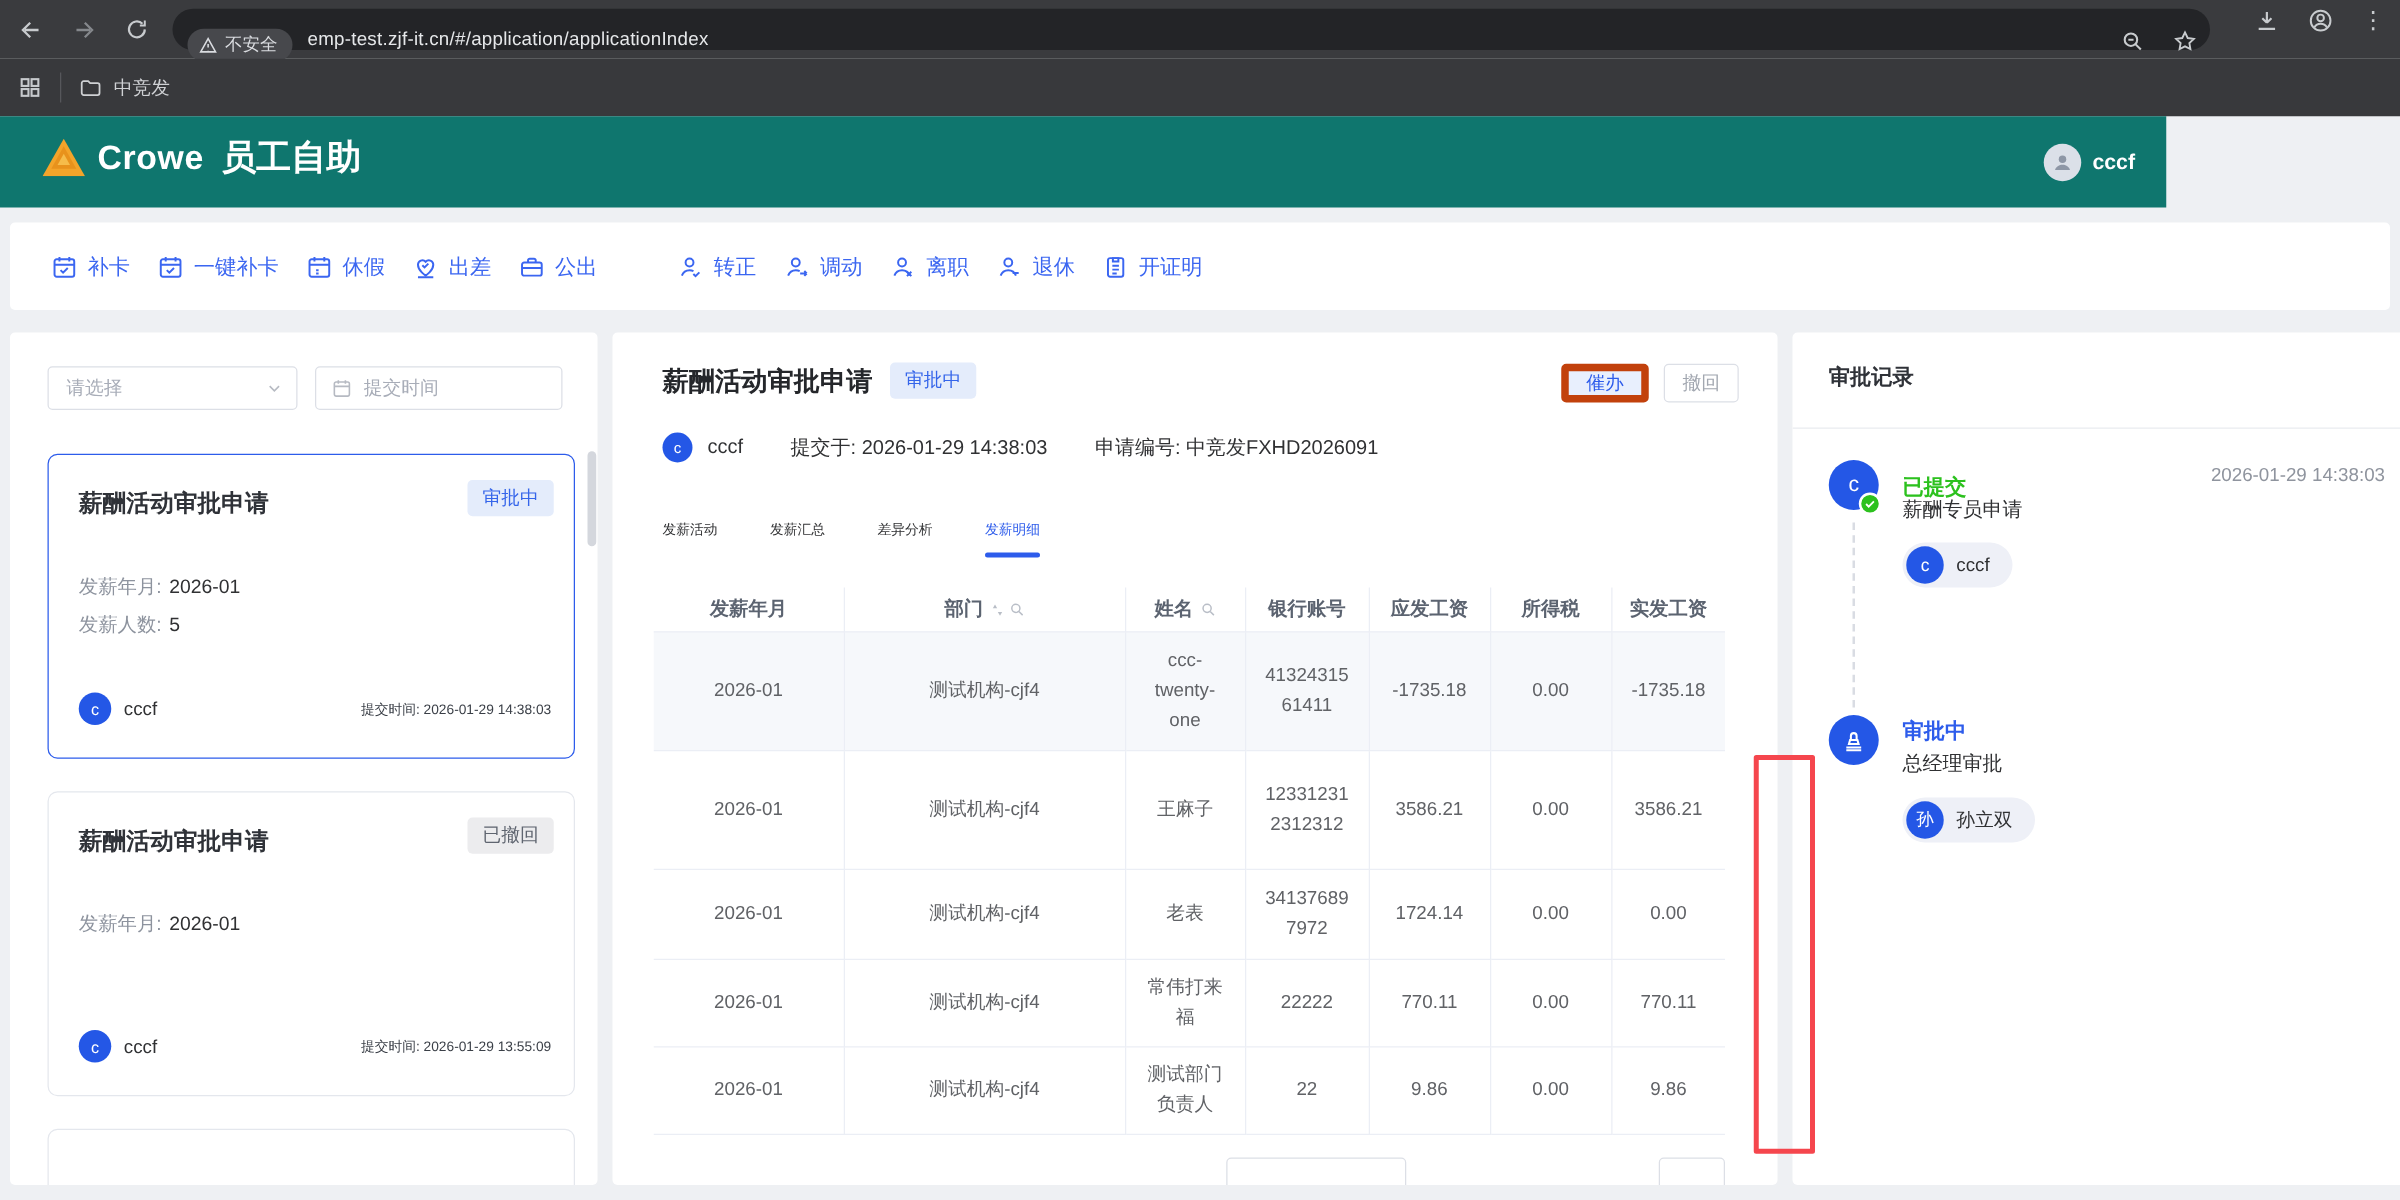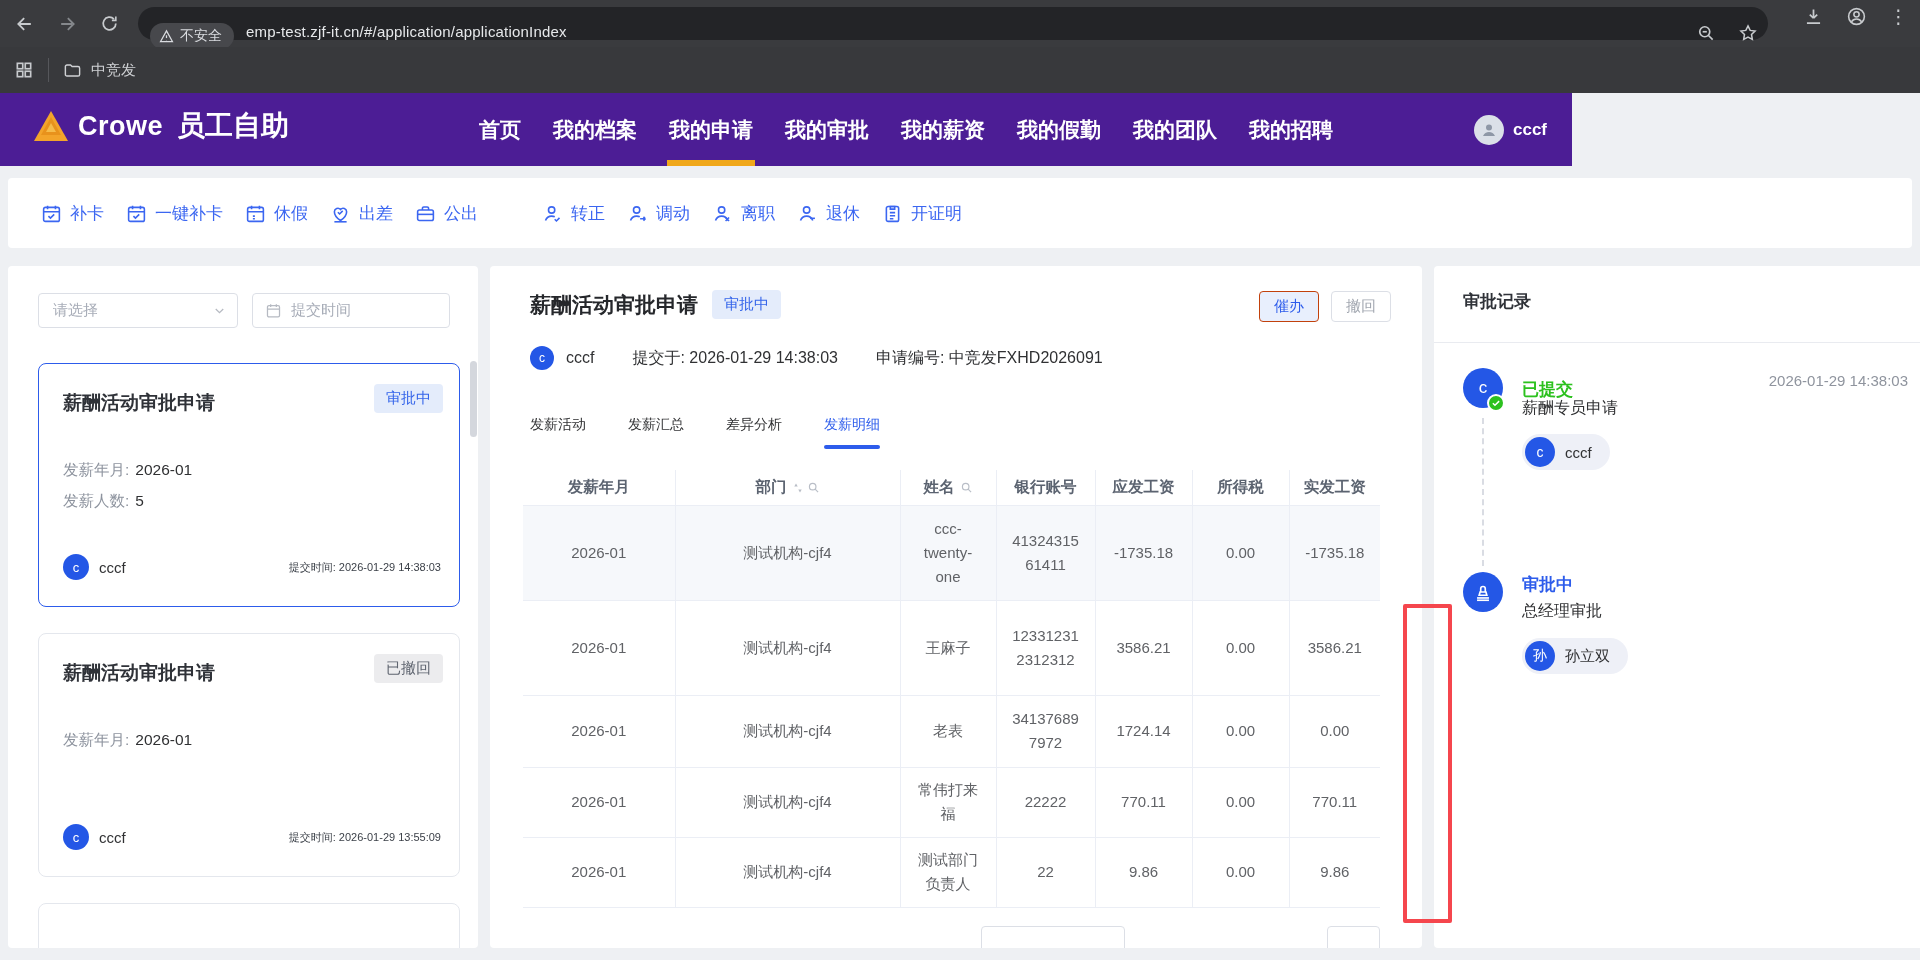--- a/index.html
+++ b/index.html
@@ -17,21 +17,21 @@
   .omni-right{ position:absolute; right:10px; display:flex; align-items:center; gap:22px; color:#c8cbce; }
   .win-icons{ position:absolute; right:12px; top:6px; display:flex; align-items:center; gap:22px; color:#c8cbce; }
   .kebab{ font-size:19px; line-height:1; color:#c8cbce; }
 
   
   .bookmarks{ position:absolute; left:0; top:47px; width:1920px; height:46px; background:#38393c; display:flex; align-items:center; }
   .bm-sep{ width:1px; height:24px; background:#56575b; margin:0 14px; }
   .bm-folder{ display:flex; align-items:center; gap:9px; color:#cfd1d4; font-size:15px; cursor:pointer; }
 
   
-  .appheader{ position:absolute; left:0; top:93px; width:1572px; height:73px; background:#4c1d95; }
+  .appheader{ position:absolute; left:0; top:93px; width:1733px; height:73px; background:#0f766e; }
   .brand{ position:absolute; left:34px; top:14px; display:flex; align-items:center; gap:10px; }
   .brand-name{ color:#fff; font-size:27px; font-weight:700; letter-spacing:.5px; }
   .brand-app{ color:#fff; font-size:28px; font-weight:700; margin-left:4px; }
   .mainnav{ position:absolute; left:479px; top:0; height:73px; display:flex; align-items:center; gap:32px; }
   .mainnav .nav-item{ position:relative; height:73px; display:flex; align-items:center; color:#fff; font-size:21px; font-weight:600; cursor:pointer; white-space:nowrap; }
   .mainnav .nav-item.active::after{ content:""; position:absolute; left:-2px; right:-2px; bottom:0; height:6px; background:#f0a81b; }
   .hdr-user{ position:absolute; right:25px; top:0; height:73px; display:flex; align-items:center; gap:9px; cursor:pointer; }
   .hdr-avatar{ width:30px; height:30px; border-radius:50%; background:#dbe0e8; color:#8e97a6; display:flex; align-items:center; justify-content:center; }
   .hdr-username{ color:#fff; font-size:17px; font-weight:700; }
 
@@ -64,27 +64,27 @@
   .av{ border-radius:50%; background:#2457e6; color:#fff; display:flex; align-items:center; justify-content:center; flex:0 0 auto; }
   .av26{ width:26px; height:26px; font-size:13px; }
   .card-foot .submit{ margin-left:auto; color:#3a3f47; font-size:11px; }
   .side-scroll{ position:absolute; left:462px; top:95px; width:7px; height:76px; background:#d4d7dd; border-radius:4px; }
 
   
   .mp-titlerow{ position:absolute; left:40px; top:24px; display:flex; align-items:center; gap:14px; }
   .mp-title{ font-size:21px; font-weight:700; color:#25272b; }
   .mp-buttons{ position:absolute; right:31px; top:25px; display:flex; gap:12px; }
   .btn{ height:31px; padding:0 14px; font-size:15px; border-radius:4px; display:flex; align-items:center; cursor:pointer; }
-  .btn.urge{ background:#e8effd; border:1px solid #c2410c; color:#2d5ceb; }
+  .btn.urge{ background:#e8effd; border:6px solid #c2410c; color:#2d5ceb; }
   .btn.withdraw{ background:#fff; border:1px solid #dcdfe6; color:#a2a7b0; }
   .mp-subrow{ position:absolute; left:40px; top:80px; display:flex; align-items:center; gap:12px; font-size:16px; color:#303133; }
   .av24{ width:24px; height:24px; font-size:12px; }
   .mp-subrow .gap{ width:14px; }
   .tabs{ position:absolute; left:40px; top:150px; display:flex; gap:42px; }
-  .tab{ font-size:14px; color:#303133; padding-bottom:15px; cursor:pointer; position:relative; white-space:nowrap; }
+  .tab{ font-size:11px; color:#303133; padding-bottom:15px; cursor:pointer; position:relative; white-space:nowrap; }
   .tab.active{ color:#2d5ceb; }
   .tab.active::after{ content:""; position:absolute; left:0; right:0; bottom:0; height:4px; background:#2d5ceb; border-radius:2px; }
   table.detail{ position:absolute; left:33px; top:204px; width:857px; border-collapse:collapse; table-layout:fixed; }
   table.detail th, table.detail td{ border:1px solid #ebeef5; text-align:center; font-weight:400; }
   table.detail thead th{ height:35px; color:#5b6370; font-size:15.5px; font-weight:700; border-top:none; }
   table.detail td{ color:#606266; font-size:15px; padding:8px 15px; word-break:break-word; overflow-wrap:break-word; line-height:24px; }
   table.detail td.num{ padding:8px 6px; }
   table.detail td.acct{ word-break:break-all; }
   table.detail tr.striped td{ background:#f6f8fb; }
   table.detail th:first-child, table.detail td:first-child{ border-left:none; }
@@ -207,30 +207,20 @@
   <div class="brand">
     <span class="icon">
         <svg width="34" height="30" viewBox="0 0 34 30">
           <polygon points="17,0 34,30 0,30" fill="#f3a42a"></polygon>
           <polygon points="17,6 27,24 7,24" fill="#e8921c"></polygon>
           <polygon points="17,12 22,21 12,21" fill="#f6bc4a"></polygon>
         </svg>
       </span>
     <span class="brand-name">Crowe</span>
     <span class="brand-app">员工自助</span>
-  </div>
-  <div class="mainnav">
-    <div class="nav-item">首页</div>
-    <div class="nav-item">我的档案</div>
-    <div class="nav-item active">我的申请</div>
-    <div class="nav-item">我的审批</div>
-    <div class="nav-item">我的薪资</div>
-    <div class="nav-item">我的假勤</div>
-    <div class="nav-item">我的团队</div>
-    <div class="nav-item">我的招聘</div>
   </div>
   <div class="hdr-user">
     <span class="hdr-avatar icon">
         <svg width="18" height="18" viewBox="0 0 24 24" fill="currentColor">
           <circle cx="12" cy="8.5" r="4"></circle>
           <path d="M4 20c1.5-4 4.5-5.5 8-5.5s6.5 1.5 8 5.5z"></path>
         </svg>
       </span>
     <span class="hdr-username">cccf</span>
   </div>

